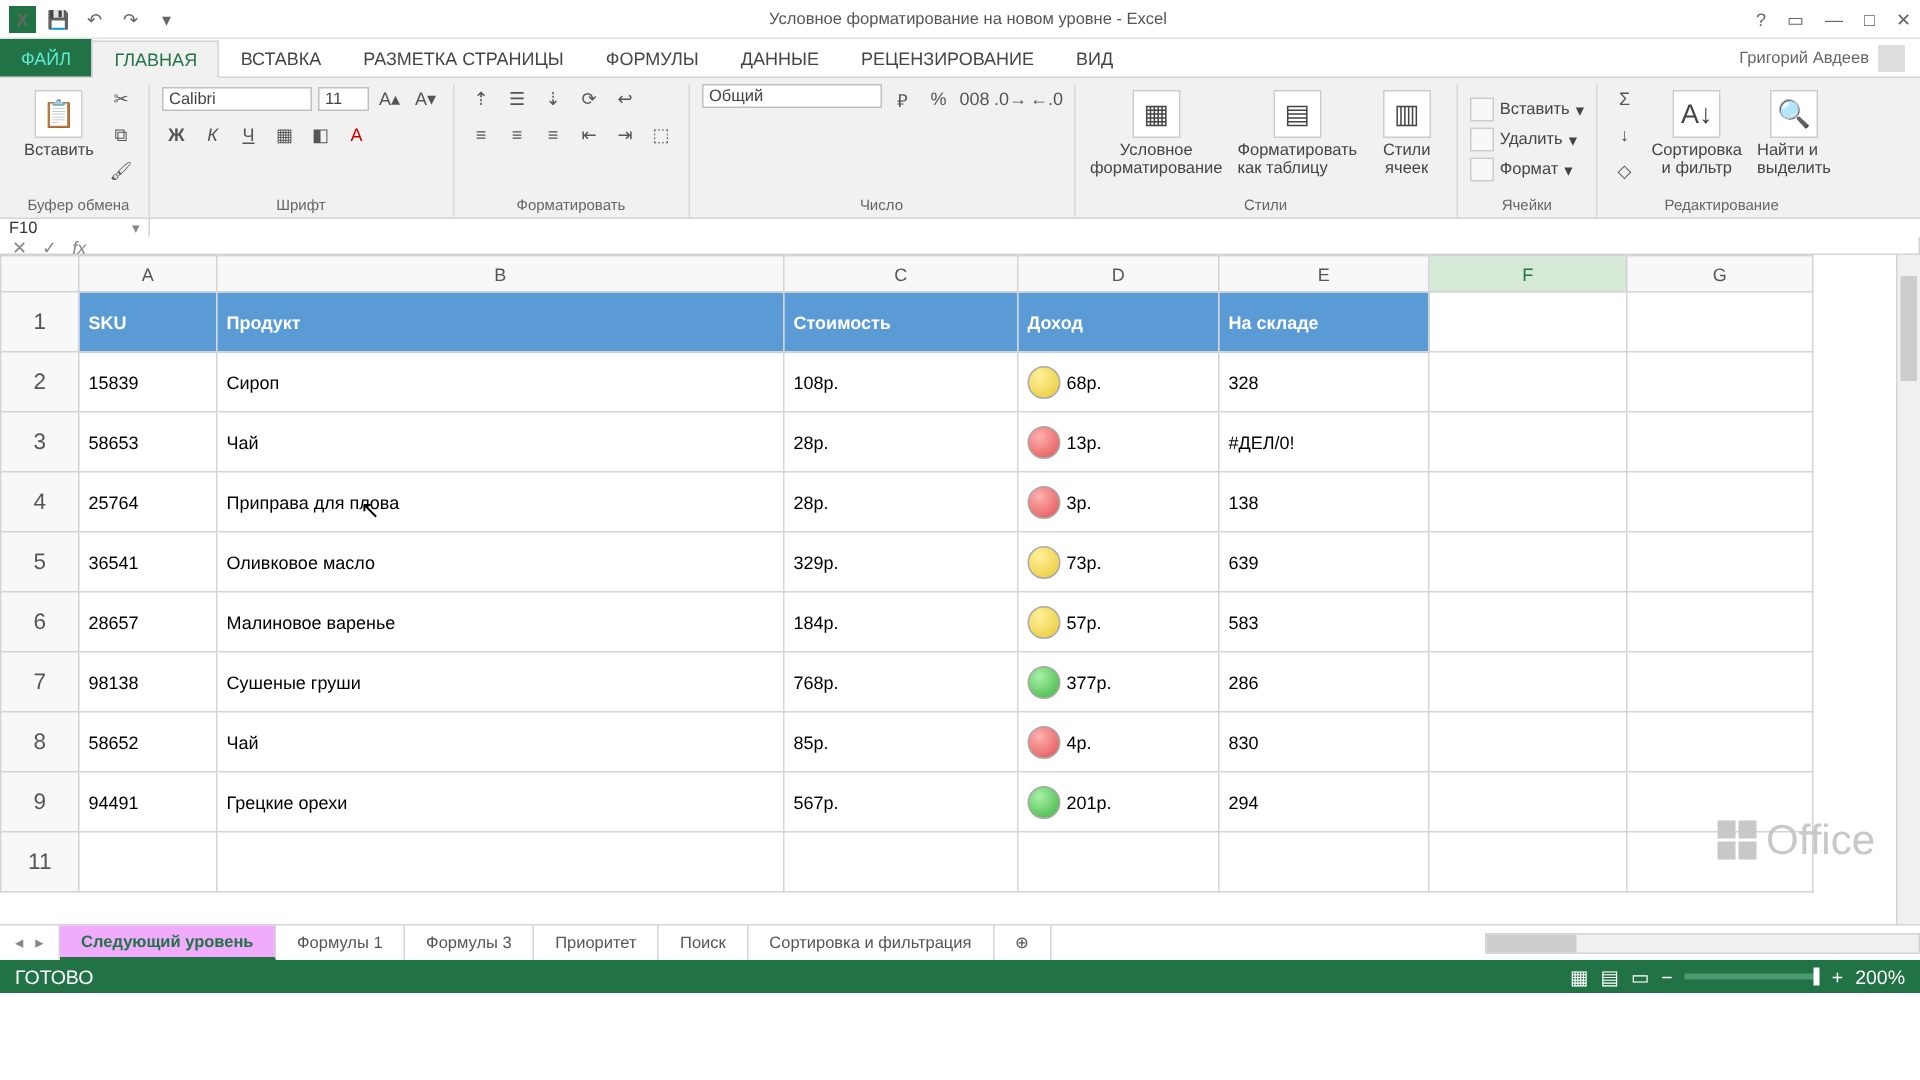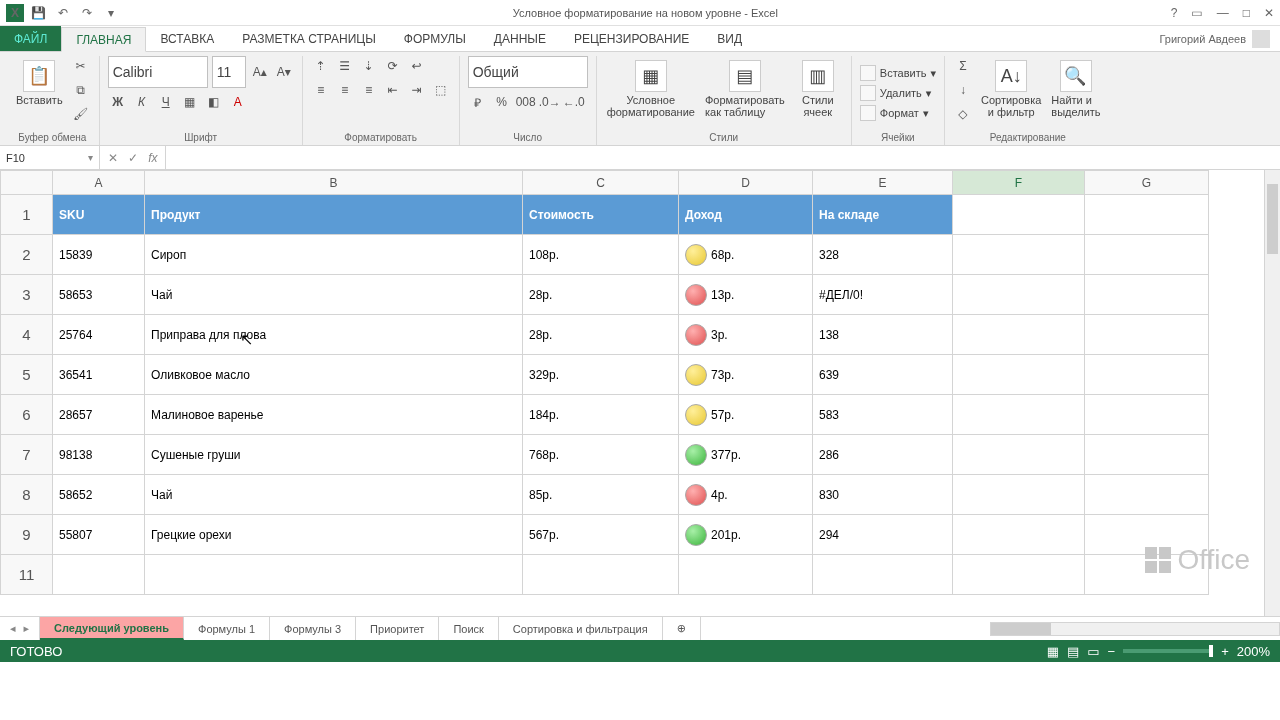--- a/index.html
+++ b/index.html
@@ -23,27 +23,27 @@
 
 
 .ribbon { height:94px; background:#f1f1f1; border-bottom:1px solid #d4d4d4; display:flex; padding:4px 6px 0 6px; font-size:11px; color:#444;}
 .rgroup { border-right:1px solid #d8d8d8; padding:0 8px; display:flex; flex-direction:column;}
 .rgroup .body { flex:1; display:flex; align-items:flex-start; gap:6px;}
 .rgroup .glabel { text-align:center; font-size:10px; color:#666; padding:2px 0;}
 .bigbtn { display:flex; flex-direction:column; align-items:center; justify-content:center; gap:2px; padding:4px 2px; cursor:pointer; min-width:50px;}
 .bigbtn .ico { width:32px; height:32px; background:#fff; border:1px solid #ccc; display:flex; align-items:center; justify-content:center; font-size:18px;}
 .smallbtns { display:flex; flex-direction:column; gap:4px; font-size:11px;}
 .row { display:flex; gap:4px; align-items:center;}
-.fontsel { border:1px solid #c0c0c0; background:#fff; height:32px; font-size:14px; padding:0 4px; display:flex; align-items:center;}
+.fontsel { border:1px solid #c0c0c0; background:#fff; height:16px; font-size:11px; padding:0 4px; display:flex; align-items:center;}
 .sq { width:20px; height:20px; border:1px solid transparent; display:flex; align-items:center; justify-content:center; font-size:12px; color:#555; cursor:pointer;}
 .menuitem { font-size:11px; display:flex; align-items:center; gap:4px;}
 .mico { width:16px; height:16px; background:#f8f8f8; border:1px solid #ccc; display:inline-block;}
 
 
-.formularow { height:24px; display:flex; align-items:stretch; border-bottom:1px solid #d4d4d4; background:#fff;}
+.formularow { height:24px; display:flex; align-items:stretch; border-bottom:1px solid #d4d4d4; background:#fff;flex-direction:column;}
 .namebox { width:100px; border-right:1px solid #d4d4d4; display:flex; align-items:center; padding:0 6px; font-size:11px; color:#333;}
 .namebox .dd { margin-left:auto; color:#888; font-size:10px;}
 .fxbtns { display:flex; align-items:center; padding:0 8px; gap:10px; color:#888; border-right:1px solid #d4d4d4; font-size:12px;}
 .fxbar { flex:1; display:flex; align-items:center; padding:0 6px; font-size:11px;}
 
 
 .sheet { position:relative; height:446px; overflow:hidden; background:#fff;}
 .sheet table { border-collapse:collapse; table-layout:fixed;}
 .sheet th, .sheet td { border:1px solid #d4d4d4; font-size:12px;}
 .sheet .colhdr th { background:#f8f8f8; color:#555; font-weight:normal; height:24px; text-align:center;}
@@ -58,21 +58,21 @@
 .dot.g { background:radial-gradient(circle at 35% 30%, #a8f0a8, #3cb43c);}
 .dot.y { background:radial-gradient(circle at 35% 30%, #ffef9a, #e8c832);}
 .dot.r { background:radial-gradient(circle at 35% 30%, #ffb0b0, #e05050);}
 .selcell { outline:2px solid #217346; outline-offset:-1px;}
 .cursor { position:absolute; left:240px; top:160px; font-size:16px; color:#000; pointer-events:none;}
 
 
 .sheettabs { height:24px; background:#fff; border-top:1px solid #d4d4d4; display:flex; align-items:stretch; font-size:11px;}
 .sheettabs .nav { display:flex; align-items:center; padding:0 10px; gap:8px; color:#888; border-right:1px solid #d4d4d4;}
 .stab { padding:0 14px; display:flex; align-items:center; border-right:1px solid #d4d4d4; color:#555; cursor:pointer;}
-.stab.active { background:#fca5a5; color:#217346; font-weight:bold; border-bottom:2px solid #217346;}
+.stab.active { background:#f0abfc; color:#217346; font-weight:bold; border-bottom:2px solid #217346;}
 .sheettabs .scroll { margin-left:auto; width:290px; display:flex; align-items:center;}
 .sheettabs .sbar { flex:1; height:14px; background:#f0f0f0; border:1px solid #d4d4d4; position:relative;}
 .sheettabs .thumb { position:absolute; left:0; top:0; bottom:0; width:60px; background:#cdcdcd;}
 
 
 .statusbar { height:22px; background:#217346; color:#fff; display:flex; align-items:center; padding:0 10px; font-size:13px;}
 .statusbar .views { margin-left:auto; display:flex; gap:8px; align-items:center;}
 .statusbar .zoom { display:flex; align-items:center; gap:8px;}
 .statusbar .zbar { width:90px; height:4px; background:#4a9b72; position:relative;}
 .statusbar .zknob { position:absolute; right:0; top:-4px; width:4px; height:12px; background:#fff;}
@@ -179,21 +179,21 @@
         <span class="sq">≡</span>
         <span class="sq">≡</span>
         <span class="sq">⇤</span>
         <span class="sq">⇥</span>
         <span class="sq">⬚</span>
       </div>
     </div>
     <div class="glabel">Форматировать</div>
   </div>
   <div class="rgroup">
-    <div class="body" style="flex-direction:column;gap:4px;">
+    <div class="body" style="flex-direction:row;gap:4px;">
       <div class="row">
           <div class="fontsel" style="width:120px">
             <span>Общий</span>
           </div>
         </div>
       <div class="row">
         <span class="sq">₽</span>
         <span class="sq">%</span>
         <span class="sq">008</span>
         <span class="sq">.0→</span>
@@ -367,21 +367,21 @@
           <td class="datacell ">85р.</td>
           <td class="datacell ">
             <div class="iconcell"><span class="dot r"></span>4р.</div>
           </td>
           <td class="datacell ">830</td>
           <td class="datacell "></td>
           <td class="datacell "></td>
         </tr>
         <tr>
           <td class="rowhdr ">9</td>
-          <td class="datacell ">55807</td>
+          <td class="datacell ">94491</td>
           <td class="datacell ">Грецкие орехи</td>
           <td class="datacell ">567р.</td>
           <td class="datacell ">
             <div class="iconcell"><span class="dot g"></span>201р.</div>
           </td>
           <td class="datacell ">294</td>
           <td class="datacell "></td>
           <td class="datacell "></td>
         </tr>
         <tr>

